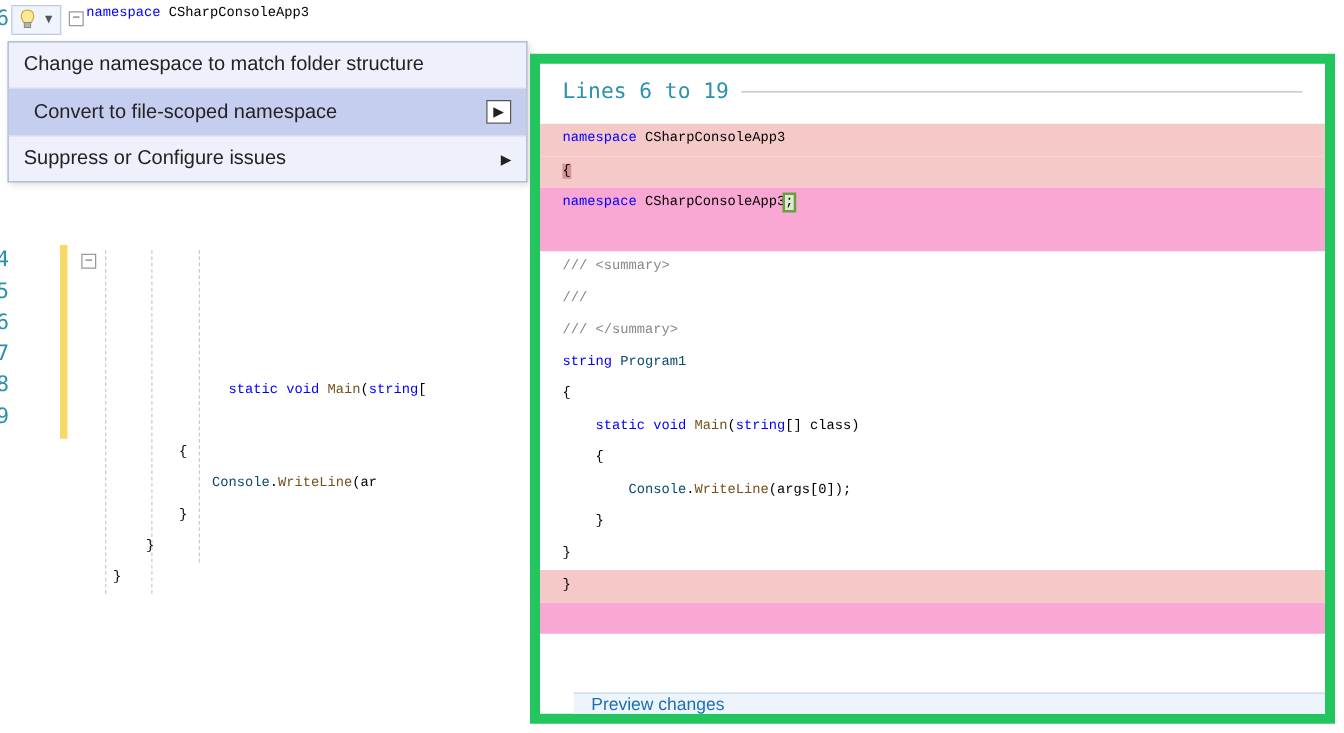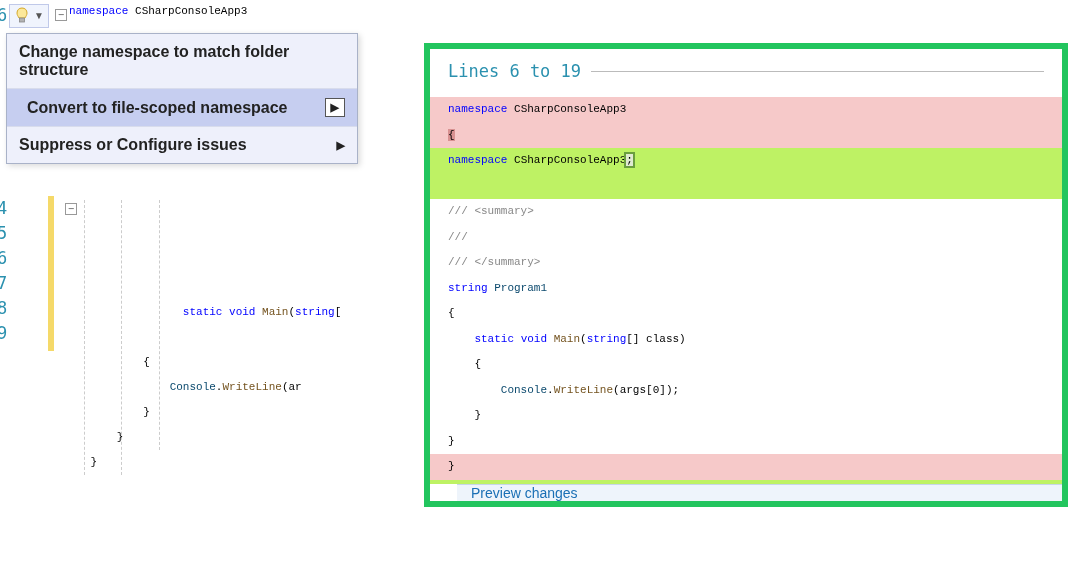--- a/index.html
+++ b/index.html
@@ -92,25 +92,24 @@
       position: absolute;
       left: 69px;
       top: 5px;
     }
     
     
     .lb-menu {
       position: absolute;
       left: 6px;
       top: 33px;
-      width: 352px;
+      width: 416px;
       background: #eef0fb;
       border: 1px solid #a9b2c8;
       box-shadow: 2px 2px 6px rgba(0,0,0,0.15);
-      font-weight: bold;
     }
     .lb-item {
       padding: 9px 12px;
       font-size: 16px;
       color: #222;
       border-bottom: 1px solid #d8dcec;
       display: flex;
       align-items: center;
       justify-content: space-between;
     }
@@ -143,22 +142,22 @@
     .method { color: #795e26; }
     .class { color: #0c4a6e; }
     .comment { color: #888; }
     
     
     .preview {
       position: absolute;
       left: 424px;
       top: 43px;
       width: 644px;
-      height: 464px;
-      border: 6px solid #22c55e;
+      height: 536px;
+      border: 8px solid #22c55e;
       background: #fff;
       display: flex;
       flex-direction: column;
     }
     .preview-header {
       padding: 12px 18px 0;
       color: #2b91af;
       font-family: Consolas, monospace;
       font-size: 17px;
       display: flex;
@@ -171,21 +170,21 @@
       height: 1px;
     }
     .preview-code {
       flex: 1;
       padding: 16px 0 0 0;
       line-height: 25.5px;
       overflow: hidden;
     }
     .pline { white-space: pre; padding-left: 18px; }
     .pline.del { background: #f6c9c9; }
-    .pline.add { background: #bef264; }
+    .pline.add { background: #f9a8d4; }
     .ins-caret {
       outline: 2px solid #6a9e3e;
       background: #e0ead1;
       padding: 0;
     }
     .del-caret {
       background: #d89292;
     }
     .preview-footer {
       border-top: 1px solid #c7d6e8;

